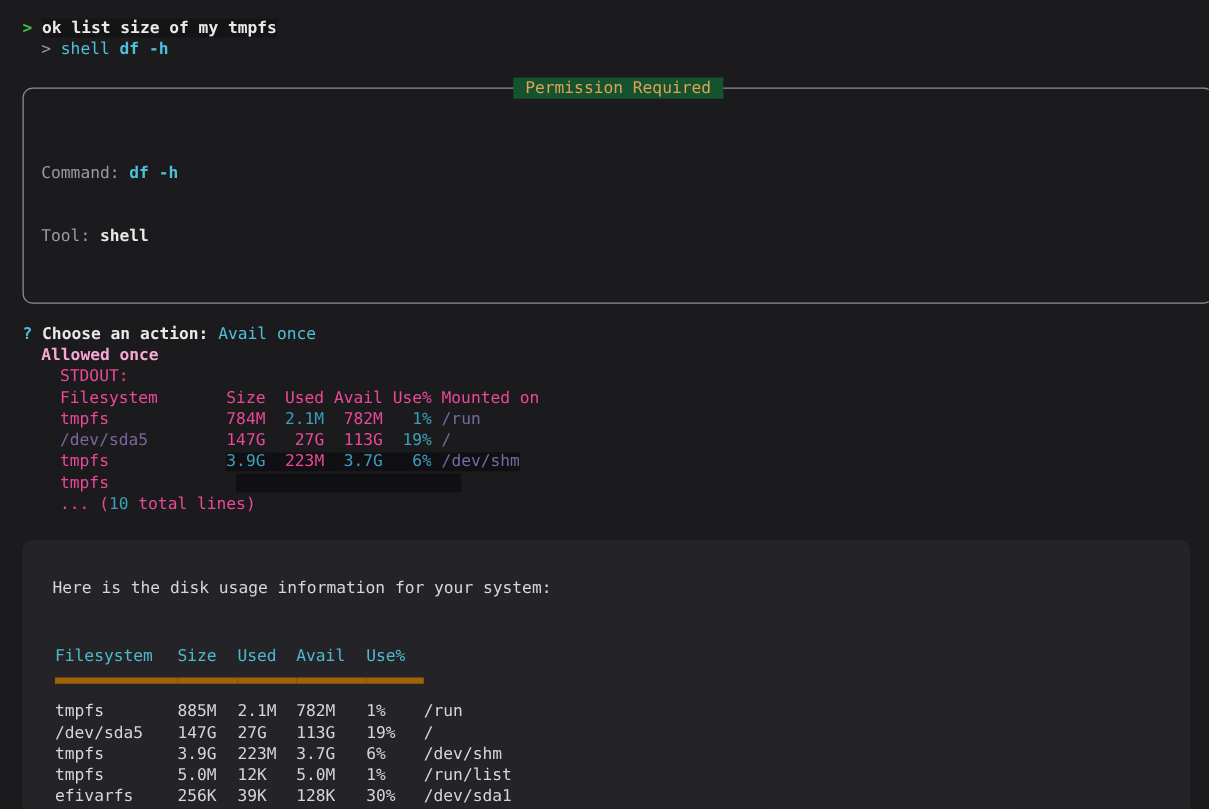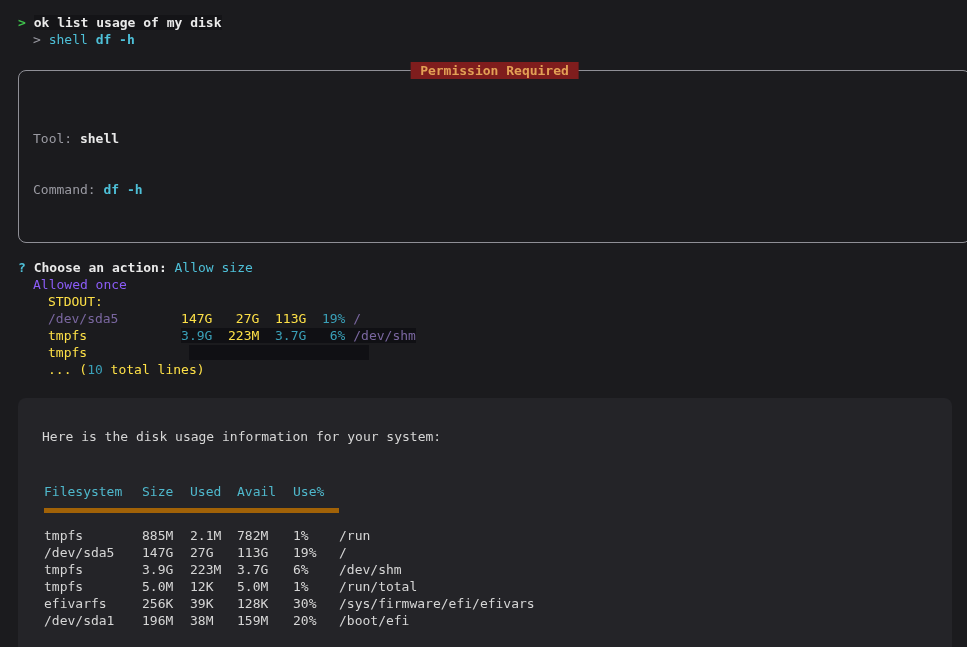--- a/index.html
+++ b/index.html
@@ -10,47 +10,47 @@
     color: #d8d8d8;
     font-family: "DejaVu Sans Mono", "Liberation Mono", monospace;
     font-size: 13px;
     line-height: 17px;
   }
   .page { padding: 14px 0 0 18px; }
   .line { white-space: pre; }
   .bold { font-weight: bold; }
   .white { color: #e9e9e9; }
   .green { color: #3fc24c; }
-  .okgreen { color: #8b5cf6; font-weight: normal; }
+  .okgreen { color: #f9a8d4; font-weight: bold; }
   .cyan { color: #4ec0d8; }
-  .dim { color: #fde047; text-align: center; }
+  .dim { color: #ec4899; text-align: center; }
   .dim2 { color: #9a9aa2; }
   .purple { color: #7a67a0; }
   .cyan-dim { color: #3aa0b8; }
   .hl { background: #101014; }
   .indent1 { margin-left: 15px; }
   .usercmd { background: #141417; }
 
   
   .perm-box {
     position: relative;
     border: 1px solid #8f8f96;
     border-radius: 8px;
     margin: 22px -4px 16px 0;
     padding: 8px 14px 10px 14px;
     white-space: pre;
   }
   .perm-title {
     position: absolute;
     top: -9px; left: 50%;
     transform: translateX(-50%);
-    background: #7f1d1d;
+    background: #14532d;
     padding: 0 10px;
     color: #e2a055;
-    font-weight: bold;
+    font-weight: normal;
     white-space: nowrap;
   }
 
   
   .stdout { margin: 0 0 0 30px; }
   .stdout .line { white-space: pre; }
 
   
   .panel {
     margin: 20px 15px 14px 0;
@@ -71,35 +71,37 @@
     padding-bottom: 8px;
     border-bottom: 5px solid #a16207;
   }
   .tspacer { grid-column: 1 / -1; height: 14px; }
 </style>
 </head>
 <body>
 
 <div class="page">
 
-  <div class="line"><span class="green bold">&gt; </span><span class="bold white usercmd">ok list usage of my disk</span></div>
+  <div class="line"><span class="green bold">&gt; </span><span class="bold white usercmd">ok list size of my tmpfs</span></div>
 
   <div class="line indent1"><span class="dim2">&gt; </span><span class="cyan">shell</span><span> </span><span class="cyan bold">df -h</span></div>
 
   <div class="perm-box">
     <div class="perm-title">Permission Required</div>
+    <div class="line"><span class="dim2">Command: </span><span class="cyan bold">df -h</span></div>
     <div class="line"><span class="dim2">Tool: </span><span class="bold white">shell</span></div>
-    <div class="line"><span class="dim2">Command: </span><span class="cyan bold">df -h</span></div>
   </div>
 
-  <div class="line"><span class="cyan bold">? </span><span class="bold white">Choose an action:</span><span class="cyan"> Allow size</span></div>
+  <div class="line"><span class="cyan bold">? </span><span class="bold white">Choose an action:</span><span class="cyan"> Avail once</span></div>
   <div class="line indent1"><span class="okgreen">Allowed once</span></div>
 
   <div class="stdout">
       <div class="line"><span class="dim">STDOUT:</span></div>
+      <div class="line"><span class="dim">Filesystem       Size  Used Avail Use% Mounted on</span></div>
+      <div class="line"><span class="dim">tmpfs            784M  </span><span class="cyan-dim">2.1M</span><span class="dim">  782M   </span><span class="cyan-dim">1%</span><span class="dim"> </span><span class="purple">/run</span></div>
       <div class="line"><span class="purple">/dev/sda5</span><span class="dim">        147G   27G  113G  </span><span class="cyan-dim">19%</span><span class="dim"> </span><span class="purple">/</span></div>
       <div class="line"><span class="dim">tmpfs            </span><span class="cyan-dim hl">3.9G</span><span class="dim hl">  223M  </span><span class="cyan-dim hl">3.7G</span><span class="dim hl">   </span><span class="cyan-dim hl">6%</span><span class="dim hl"> </span><span class="purple hl">/dev/shm</span></div>
       <div class="line"><span class="dim">tmpfs</span><span class="dim">             </span><span class="hl">                       </span></div>
       <div class="line"><span class="dim">... (</span><span class="cyan-dim">10</span><span class="dim"> total lines)</span></div>
     </div>
 
   <div class="panel">
     <div class="intro">Here is the disk usage information for your system:</div>
     <div class="disk-table" id="disk-table">
         <div class="tcell hdr">Filesystem</div>
@@ -124,27 +126,26 @@
         <div class="tcell">3.9G</div>
         <div class="tcell">223M</div>
         <div class="tcell">3.7G</div>
         <div class="tcell">6%</div>
         <div class="tcell">/dev/shm</div>
         <div class="tcell">tmpfs</div>
         <div class="tcell">5.0M</div>
         <div class="tcell">12K</div>
         <div class="tcell">5.0M</div>
         <div class="tcell">1%</div>
-        <div class="tcell">/run/total</div>
+        <div class="tcell">/run/list</div>
         <div class="tcell">efivarfs</div>
         <div class="tcell">256K</div>
         <div class="tcell">39K</div>
         <div class="tcell">128K</div>
         <div class="tcell">30%</div>
-        <div class="tcell">/sys/firmware/efi/efivars</div>
         <div class="tcell">/dev/sda1</div>
         <div class="tcell">196M</div>
         <div class="tcell">38M</div>
         <div class="tcell">159M</div>
         <div class="tcell">20%</div>
         <div class="tcell">/boot/efi</div>
       </div>
     
   </div>
 

